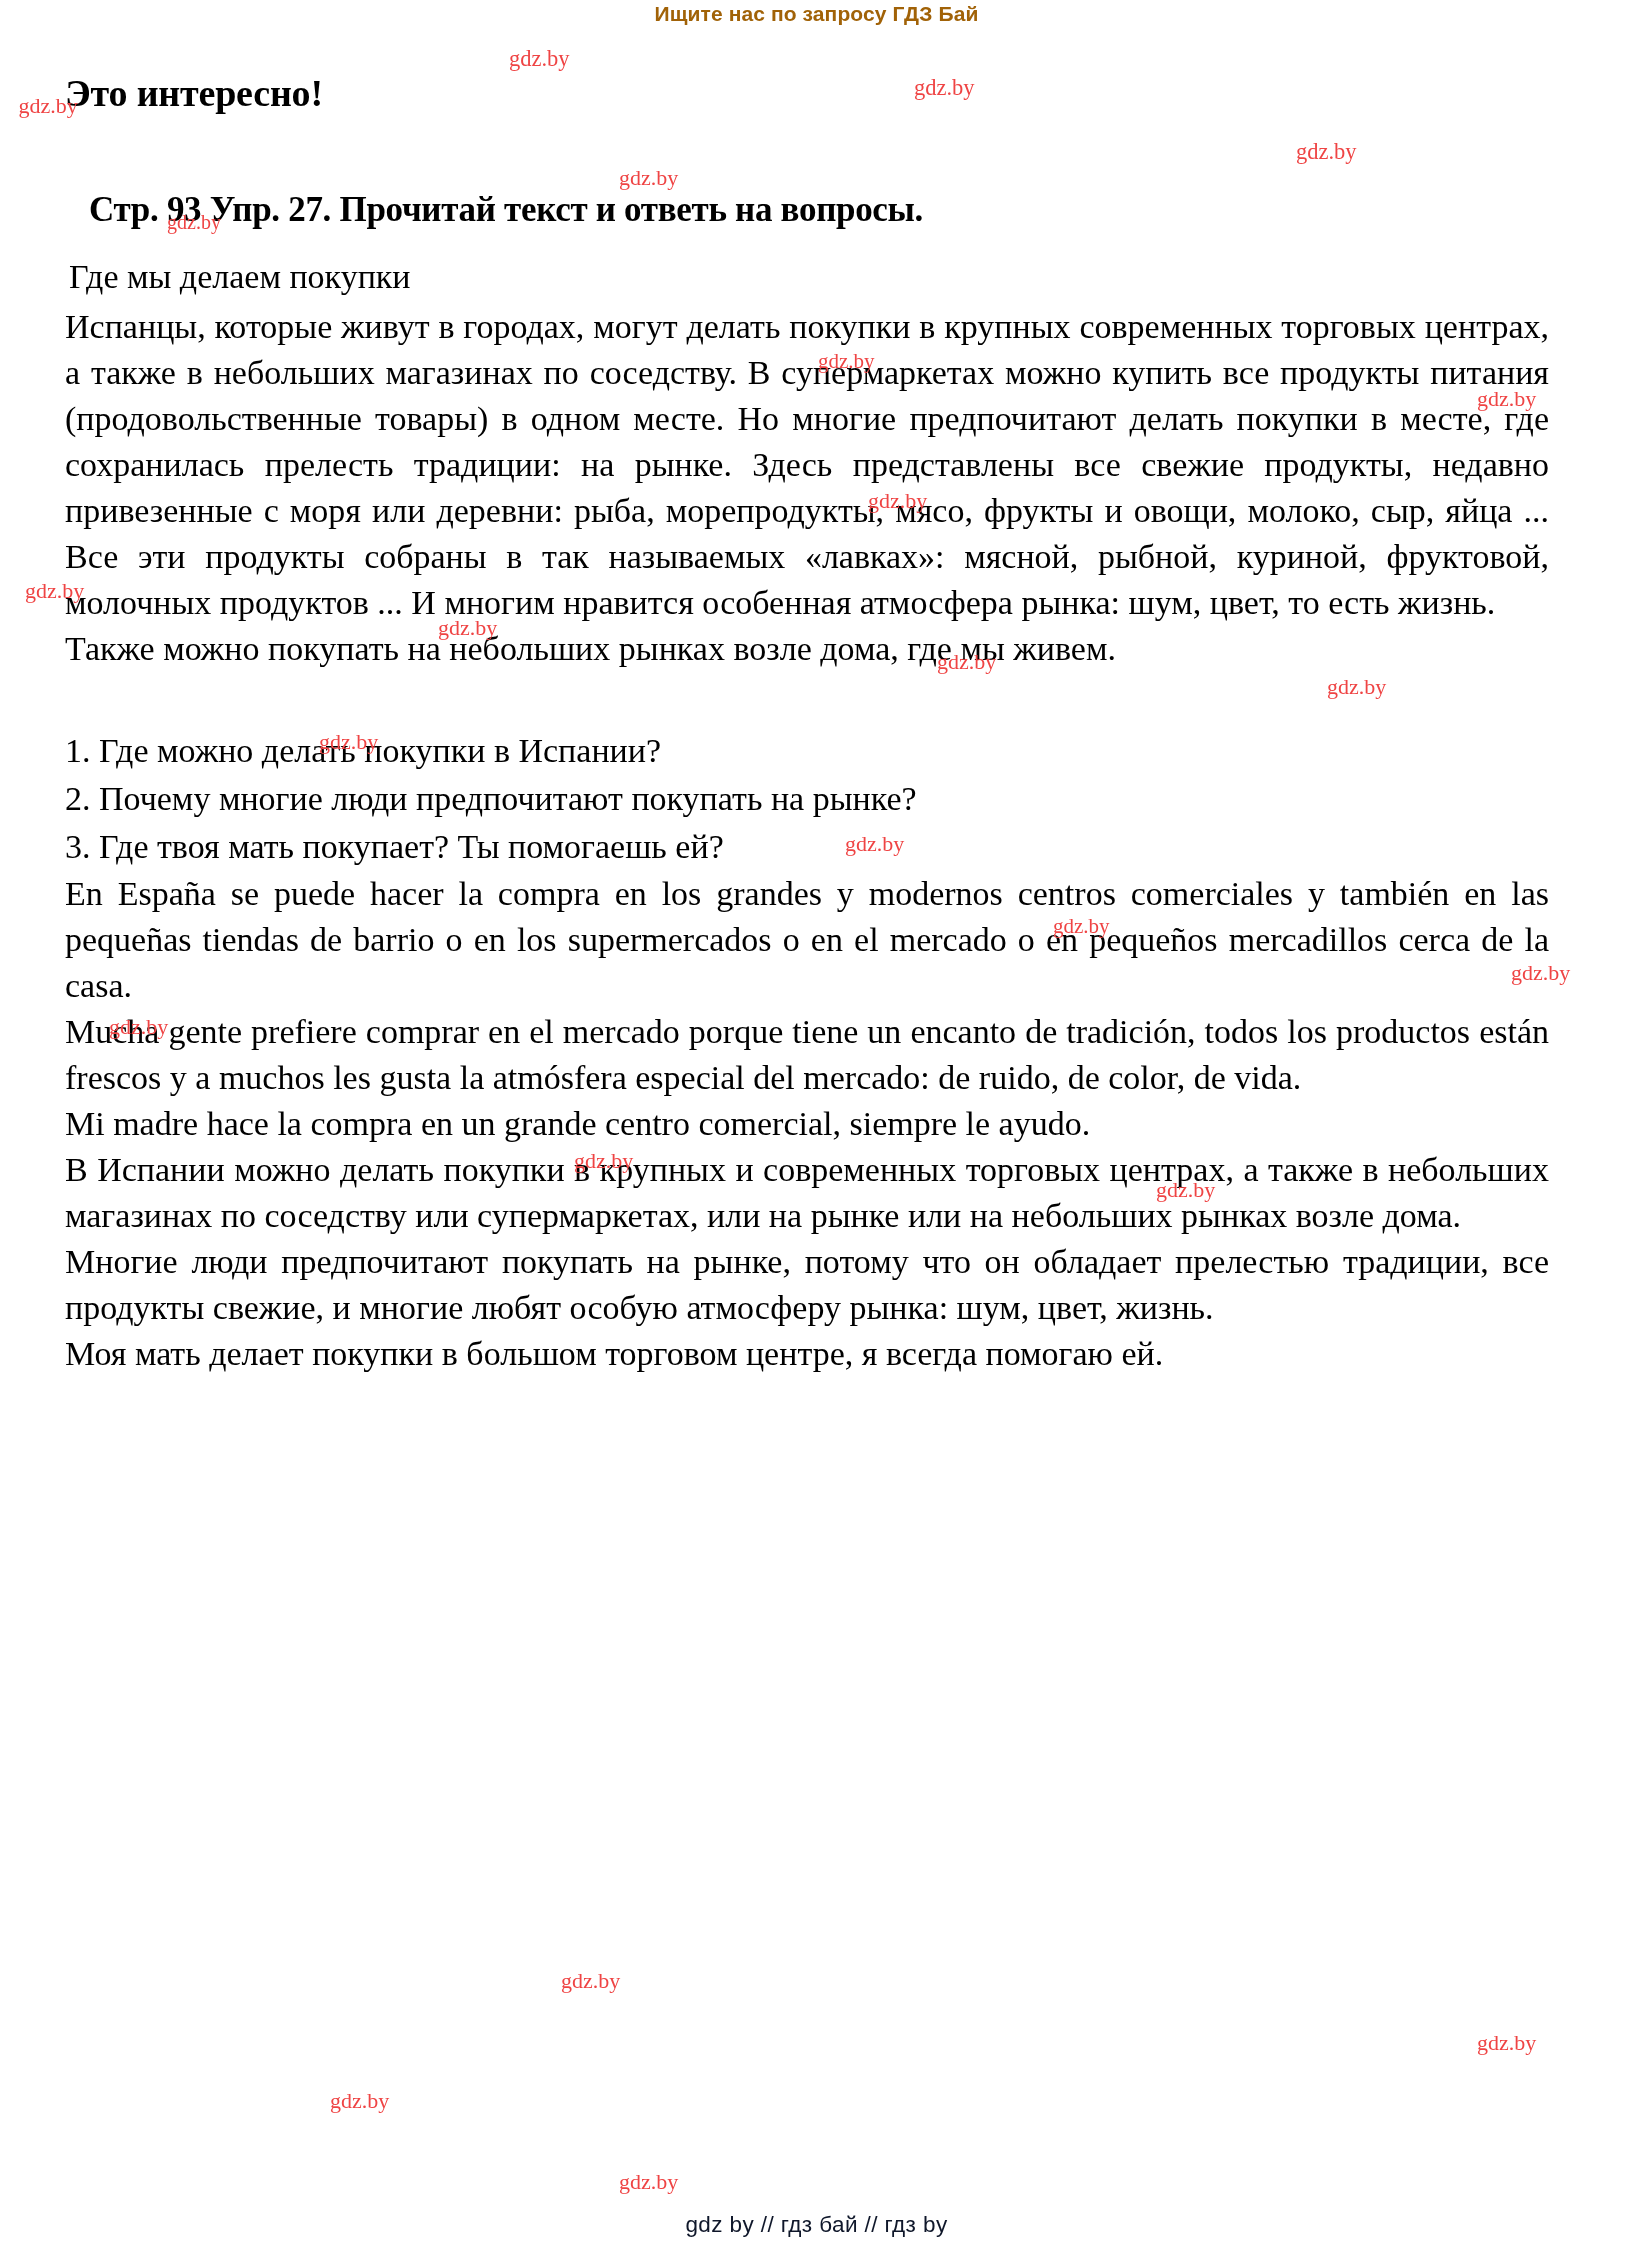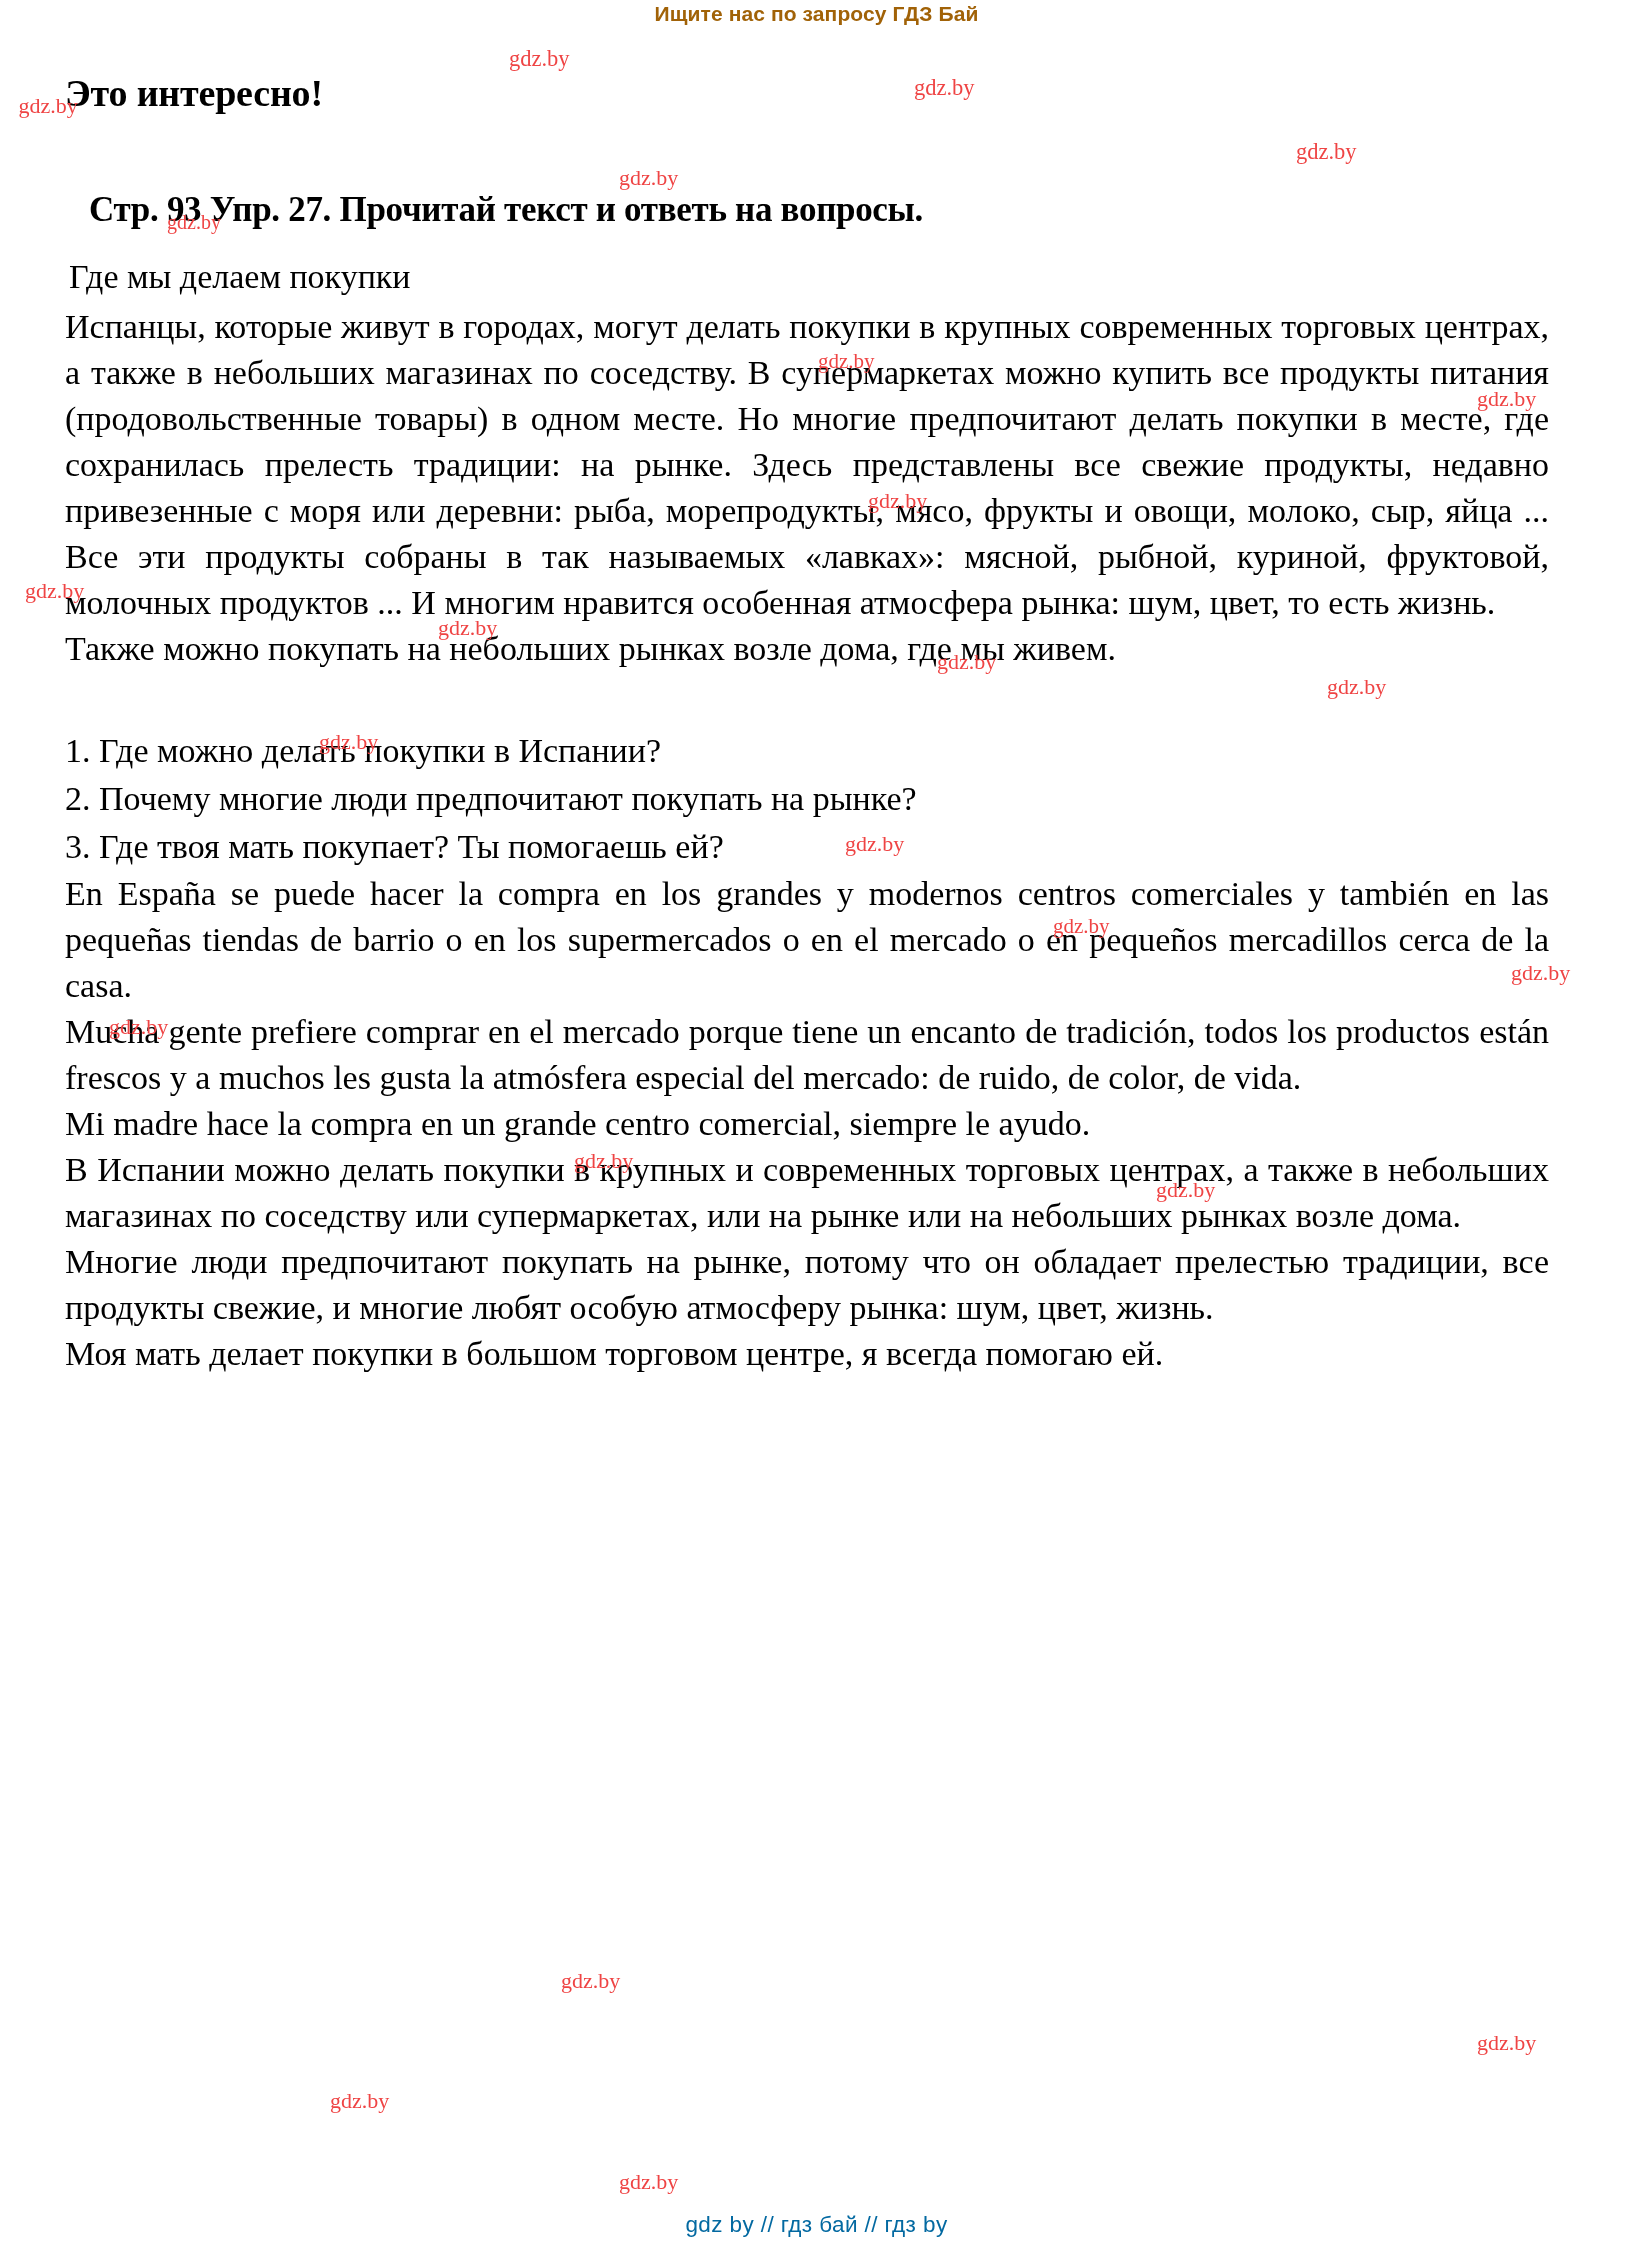--- a/index.html
+++ b/index.html
@@ -108,21 +108,21 @@
 
   
   .footer-links {
     position: absolute;
     left: 0;
     width: 100%;
     top: 2212px;
     text-align: center;
     font-family: "Liberation Sans", "DejaVu Sans", sans-serif;
     font-size: 22.5px;
-    color: #0369a1;
+    color: #0f172a;
     letter-spacing: 0.4px;
   }
 </style>
 </head>
 <body>
 
 <div class="promo-banner">Ищите нас по запросу ГДЗ Бай</div>
 
 <div class="page">
 

